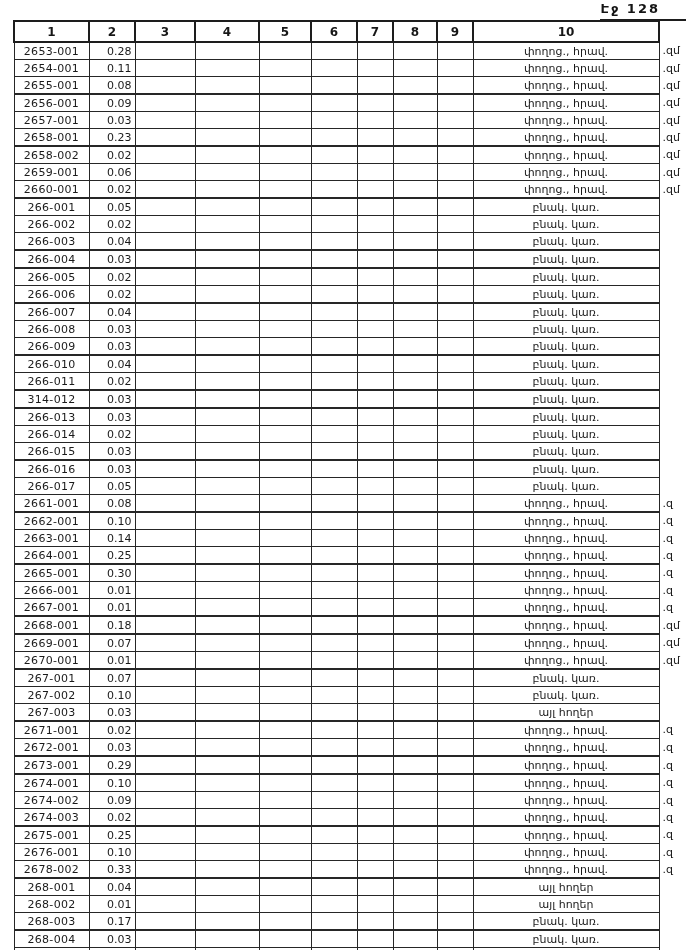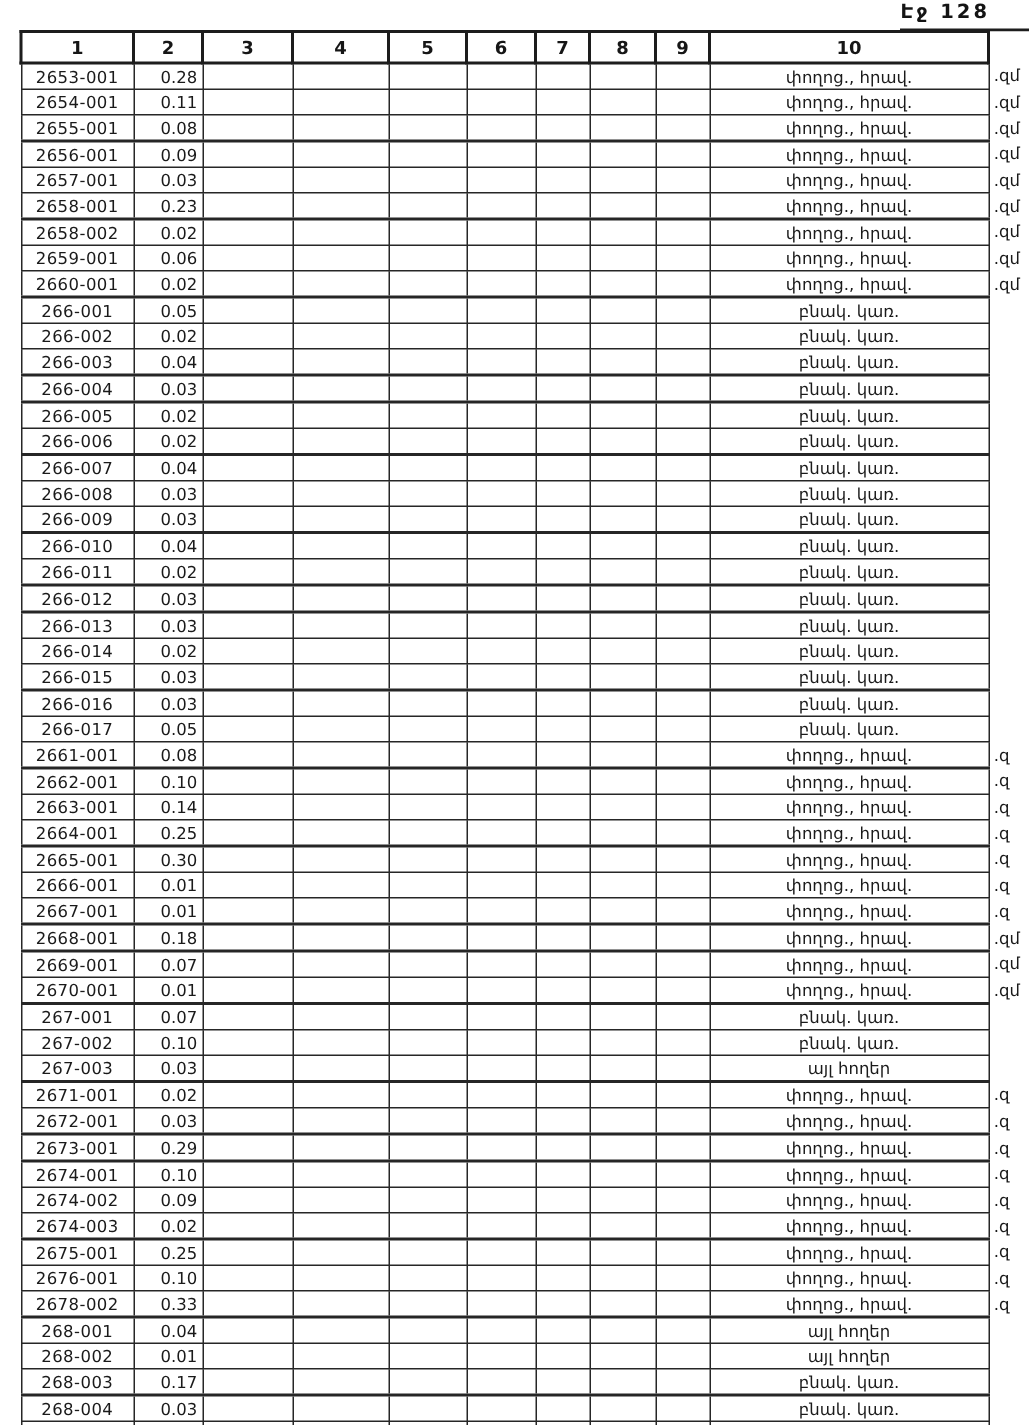--- a/index.html
+++ b/index.html
@@ -388,21 +388,21 @@
       <td class="c-empty"></td>
       <td class="c-empty"></td>
       <td class="c-empty"></td>
       <td class="c-empty"></td>
       <td class="c-empty"></td>
       <td class="c-use">բնակ. կառ.</td>
       <td class="c-margin"></td>
     </tr>
 
     <tr>
-      <td class="c-id">266-012</td>
+      <td class="c-id">314-012</td>
       <td class="c-val">0.03</td>
       <td class="c-empty"></td>
       <td class="c-empty"></td>
       <td class="c-empty"></td>
       <td class="c-empty"></td>
       <td class="c-empty"></td>
       <td class="c-empty"></td>
       <td class="c-empty"></td>
       <td class="c-use">բնակ. կառ.</td>
       <td class="c-margin"></td>

